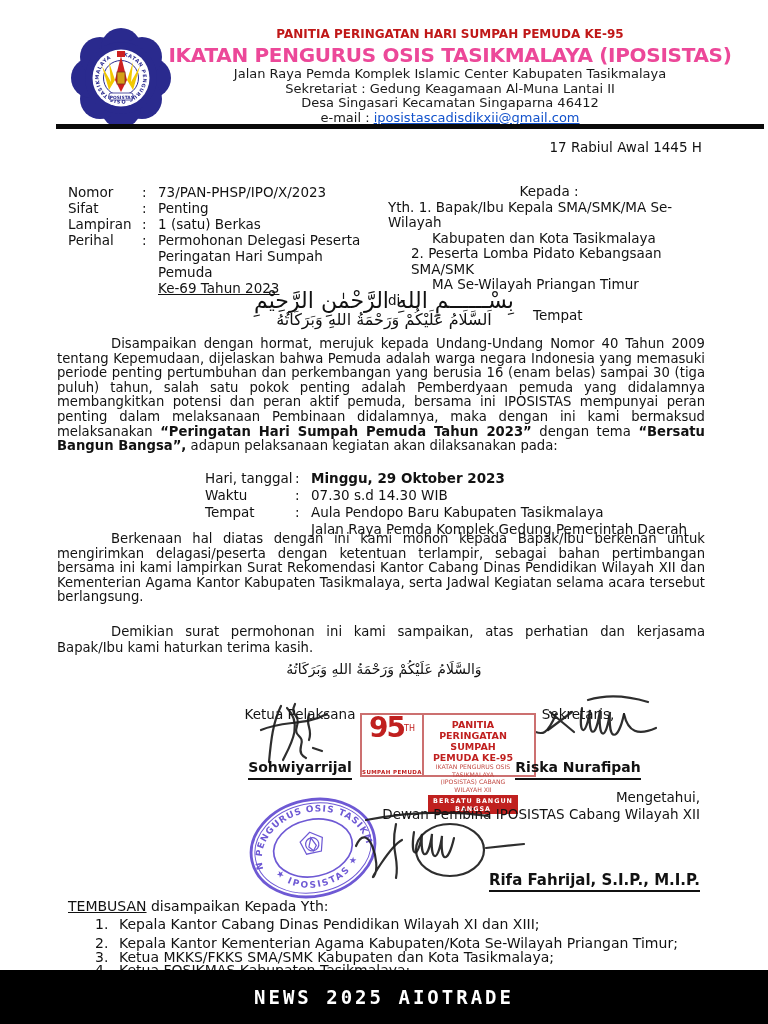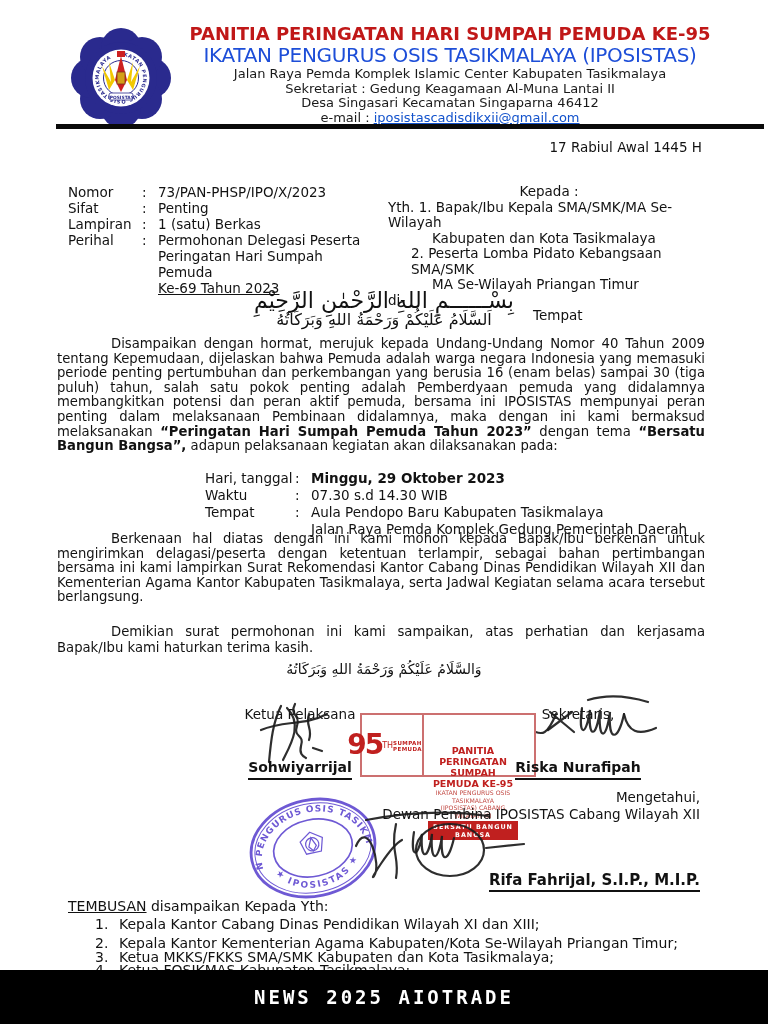--- a/index.html
+++ b/index.html
@@ -2,22 +2,22 @@
 <html><head>
 <meta charset="utf-8">
 <style>
   html,body{margin:0;padding:0;background:#e8e8e8;}
   .page{position:relative;width:768px;height:1024px;margin:0 auto;background:#ffffff;overflow:hidden;
         font-family:"DejaVu Sans","Liberation Sans",sans-serif;color:#121212;}
   .abs{position:absolute;}
   .u{text-decoration:underline;}
   
   .hdr-text{left:150px;top:24px;width:600px;text-align:center;}
-  .hdr-l1{font-size:18px;font-weight:bold;color:#c01818;line-height:20px;}
-  .hdr-l2{font-size:20px;font-weight:normal;color:#1d4ed8;line-height:23px;letter-spacing:-0.3px;}
+  .hdr-l1{font-size:12px;font-weight:bold;color:#c01818;line-height:20px;}
+  .hdr-l2{font-size:20px;font-weight:bold;color:#ec4899;line-height:23px;letter-spacing:-0.3px;}
   .hdr-addr{font-size:13px;line-height:14.5px;color:#1a1a1a;}
   .hdr-mail a{color:#1252cc;text-decoration:underline;}
   .rule{left:56px;top:124px;width:708px;height:5px;background:#0a0a0a;}
   .logo-box{left:64px;top:28px;width:114px;height:100px;}
   
   .dateline{left:400px;top:139px;width:302px;text-align:right;font-size:13.5px;line-height:16px;}
   
   .meta{left:68px;top:184px;width:312px;font-size:13.5px;line-height:16px;}
   .meta-row{display:flex;}
   .meta-lab{width:74px;flex:none;}
@@ -47,26 +47,26 @@
   .sig-role{top:706px;font-size:13.5px;}
   .sig-role-l{left:205px;width:190px;text-align:center;}
   .sig-role-r{left:483px;width:190px;text-align:center;}
   .sig-name{top:759px;font-size:14px;}
   .sig-name span{display:inline-block;font-weight:bold;border-bottom:2px solid #111;padding-bottom:3px;}
   .sig-name-l{left:205px;width:190px;text-align:center;}
   .sig-name-r{left:478px;width:200px;text-align:center;}
   .ink{stroke:#1c1c1c;stroke-width:2.2;fill:none;stroke-linecap:round;opacity:.92;}
   
   .rstamp{left:360px;top:713px;width:172px;height:60px;border:2px solid #cc7070;display:flex;background:#fff;}
-  .rstamp-left{width:60px;flex:none;border-right:2px solid #cc7070;display:flex;flex-direction:row;
-               align-items:center;justify-content:flex-end;color:#c0201f;}
+  .rstamp-left{width:60px;flex:none;border-right:2px solid #cc7070;display:flex;flex-direction:column;
+               align-items:center;justify-content:space-between;color:#c0201f;}
   .rs-num{font-size:28px;font-weight:bold;line-height:26px;letter-spacing:-2px;}
   .rs-th{font-size:8px;vertical-align:super;letter-spacing:0;}
   .rs-sub{font-size:5.5px;font-weight:bold;letter-spacing:.4px;margin-top:2px;}
-  .rstamp-right{flex:1;padding:4px 16px 2px 4px;text-align:center;margin-top:26px;}
+  .rstamp-right{flex:1;padding:4px 16px 2px 4px;text-align:center;}
   .rs-l1{font-size:9.5px;font-weight:bold;color:#c0201f;line-height:11px;}
   .rs-l3{font-size:6.2px;color:#c24a44;line-height:7.6px;}
   .rs-chip{margin:2px auto 0;background:#c0201f;color:#fff;font-size:6.4px;font-weight:bold;
            letter-spacing:1px;padding:1.5px 3px;display:inline-block;}
   
   .know{left:120px;width:580px;text-align:right;font-size:13.5px;}
   .know1{top:789px;}
   .know2{top:806px;}
   .know-name{top:871px;font-size:15px;}
   .know-name span{display:inline-block;font-weight:bold;border-bottom:2px solid #111;padding-bottom:1px;}

